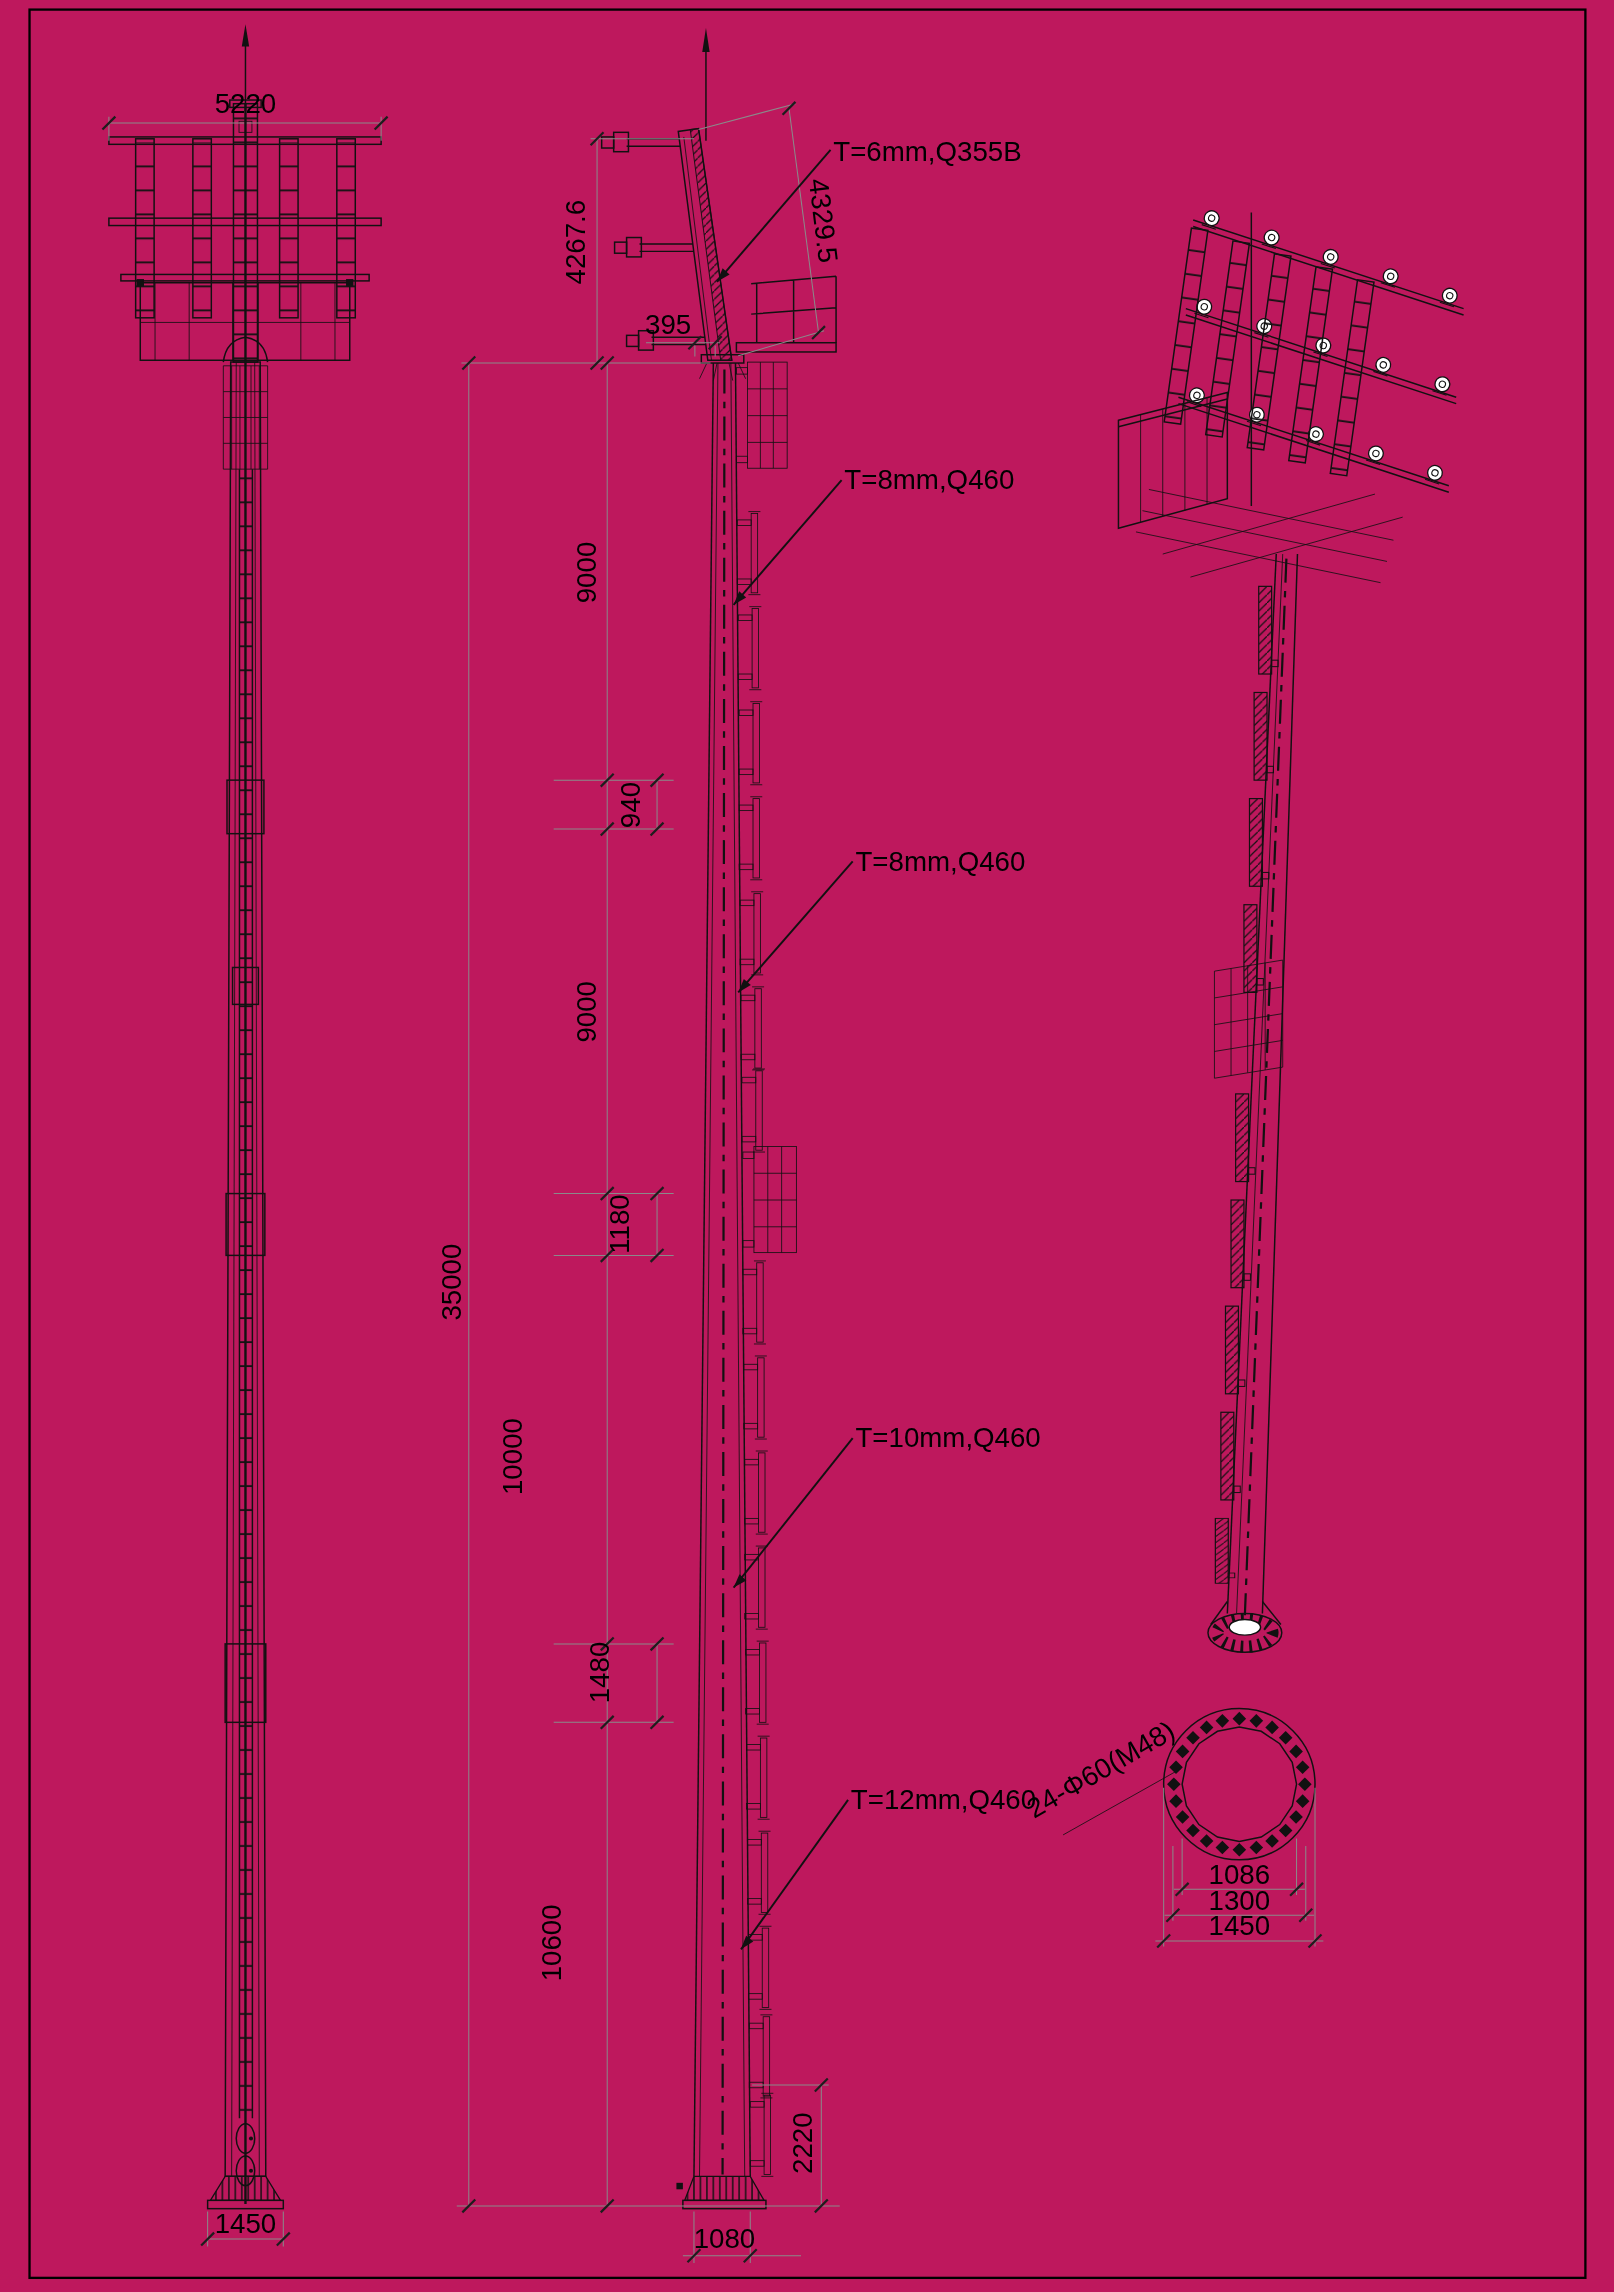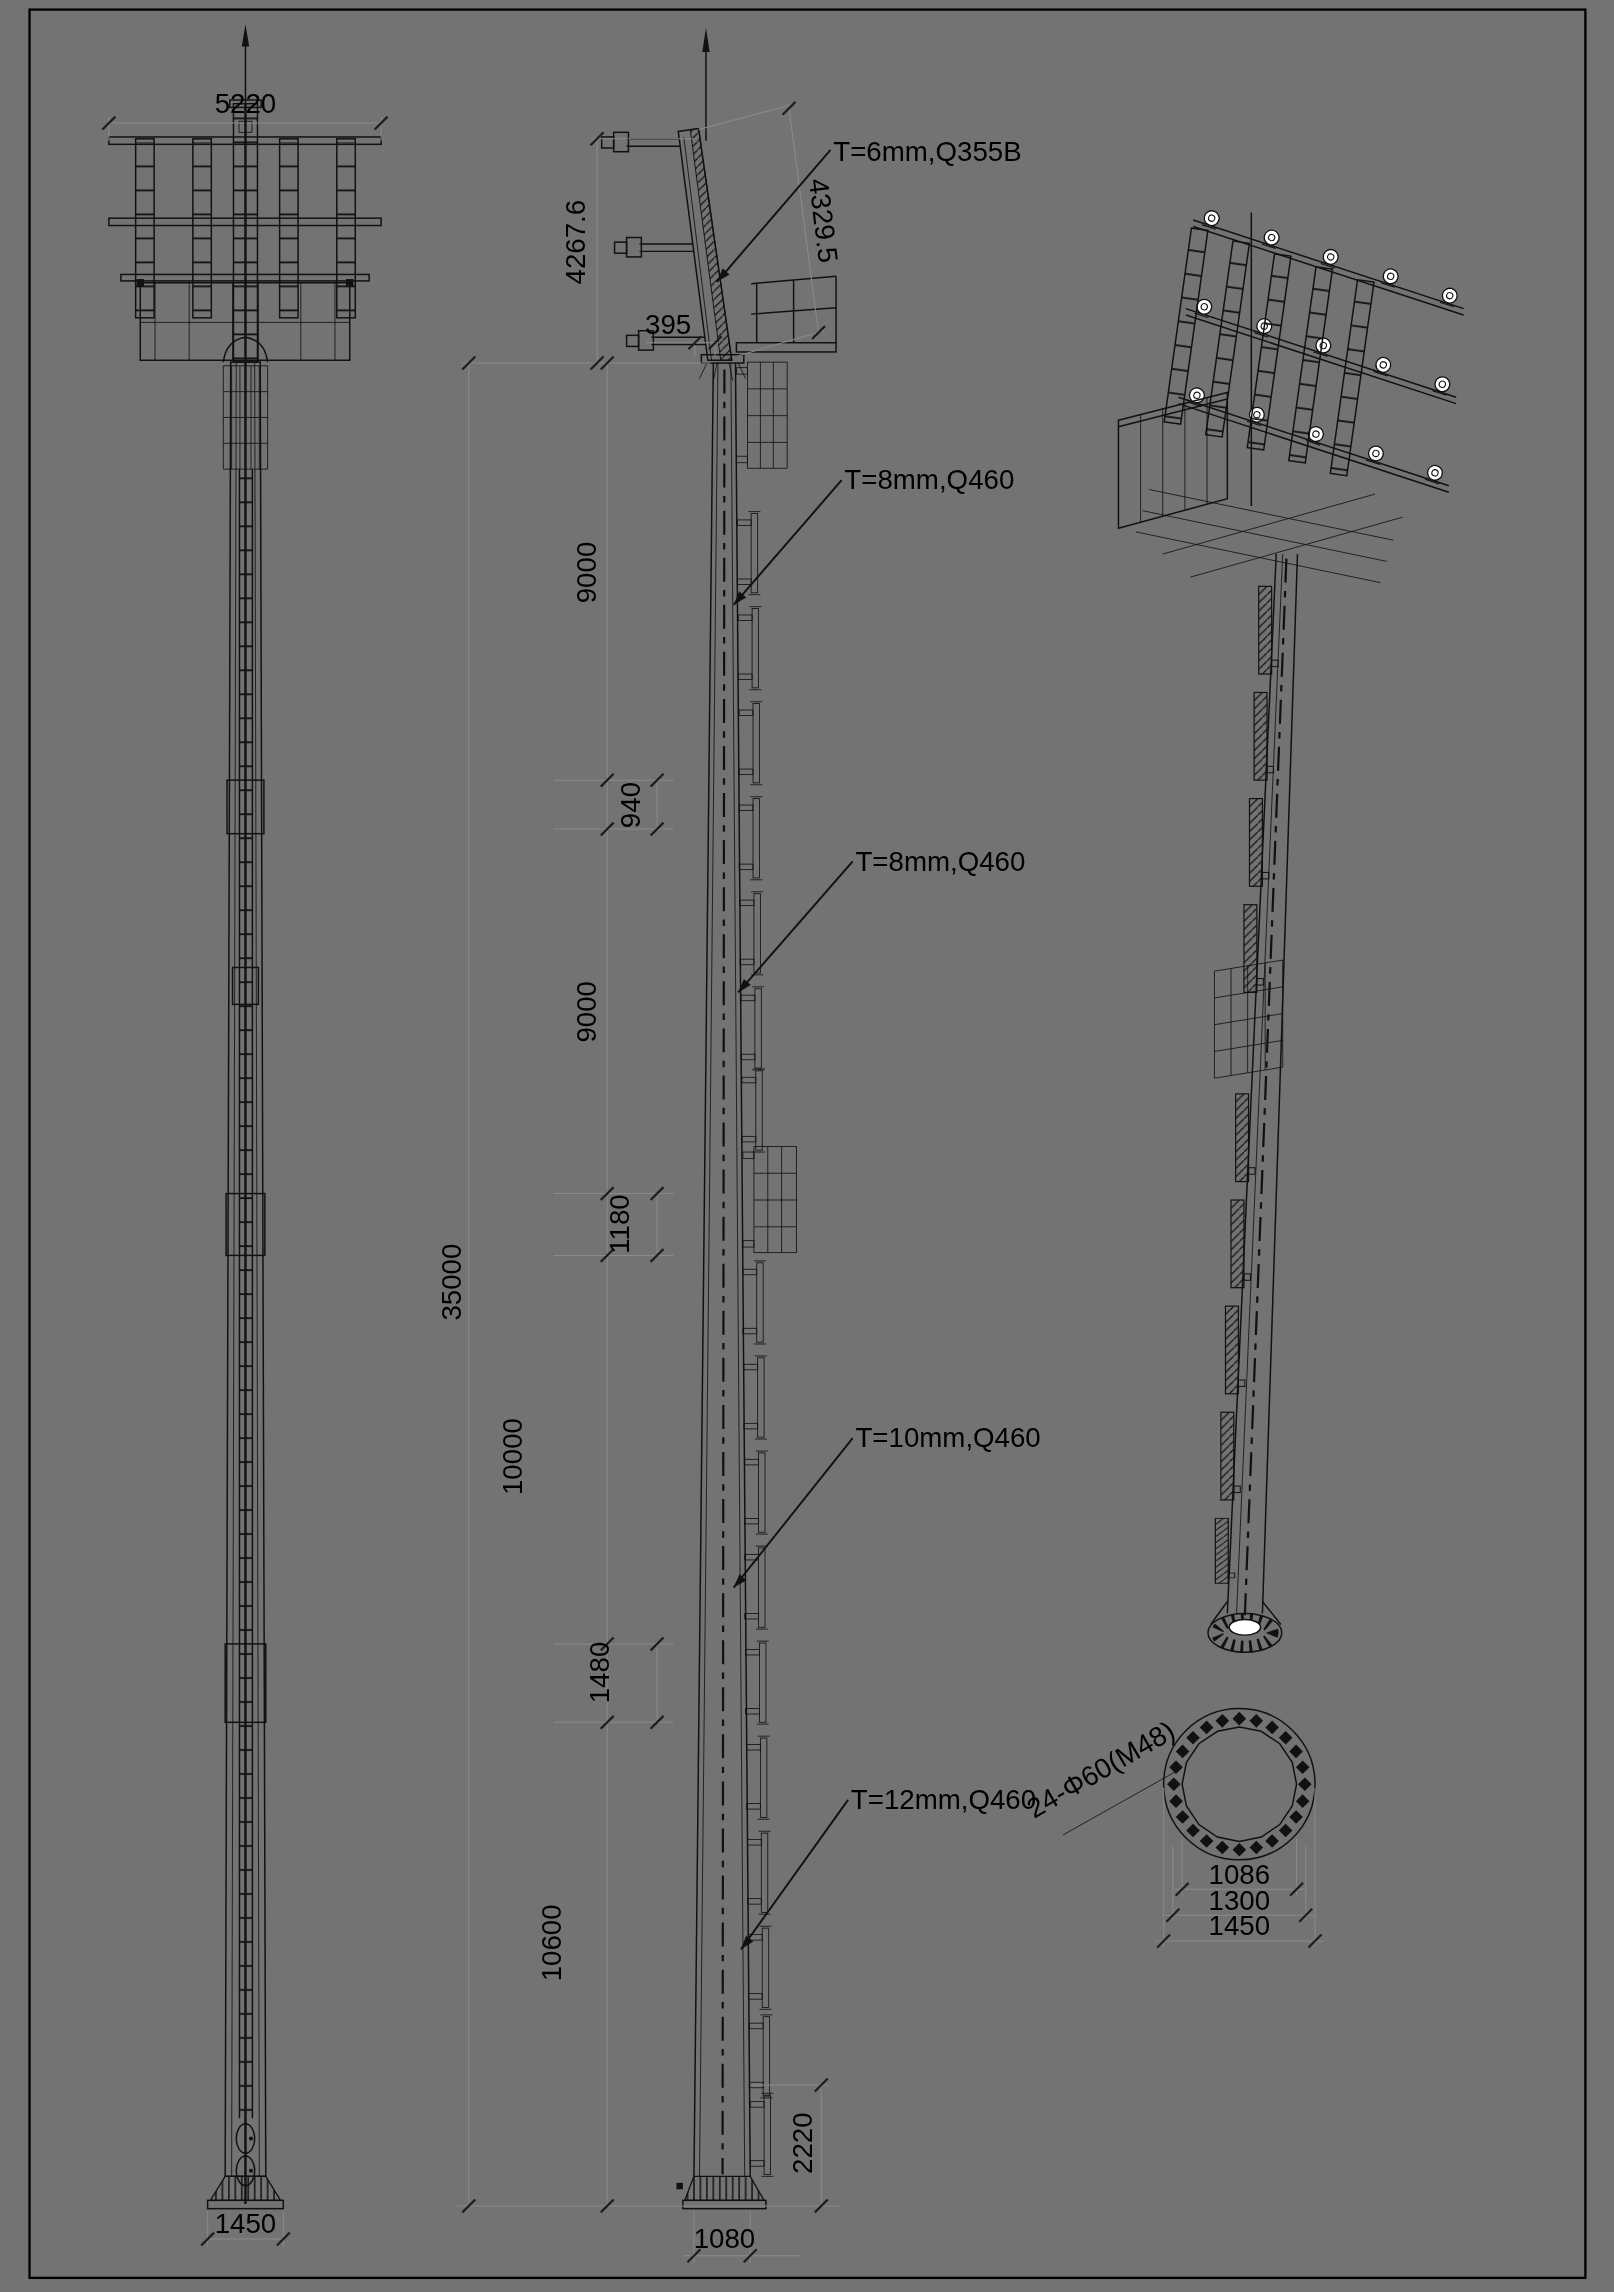--- a/index.html
+++ b/index.html
@@ -1,16 +1,16 @@
 <!DOCTYPE html>
 <html style="font-size:14.8px"><head>
 <meta charset="utf-8">
 <style>
   html,body{margin:0;padding:0;background:#e8e8e8;}
-  #sheet{width:1614px;height:2293px;background:#737373;position:relative;margin:0 auto;
+  #sheet{width:1614px;height:2293px;background:#be185d;position:relative;margin:0 auto;
          font-family:"Liberation Sans", sans-serif;}
   svg{position:absolute;left:0;top:0;}
   .s{stroke:#111;fill:none;stroke-width:1.6;}
   .thin{stroke:#111;fill:none;stroke-width:0.9;}
   .bold{stroke:#111;fill:none;stroke-width:2.6;}
   .cl{stroke:#111;fill:none;stroke-width:2.4;stroke-dasharray:26 9 7 9;}
   .dim{stroke:#8a8a8a;fill:none;stroke-width:1.1;}
   .tk{stroke:#1d1d1d;fill:none;stroke-width:2.4;}
   .leader{stroke:#111;fill:none;stroke-width:2.1;}
   .blk{fill:#111;stroke:none;}

